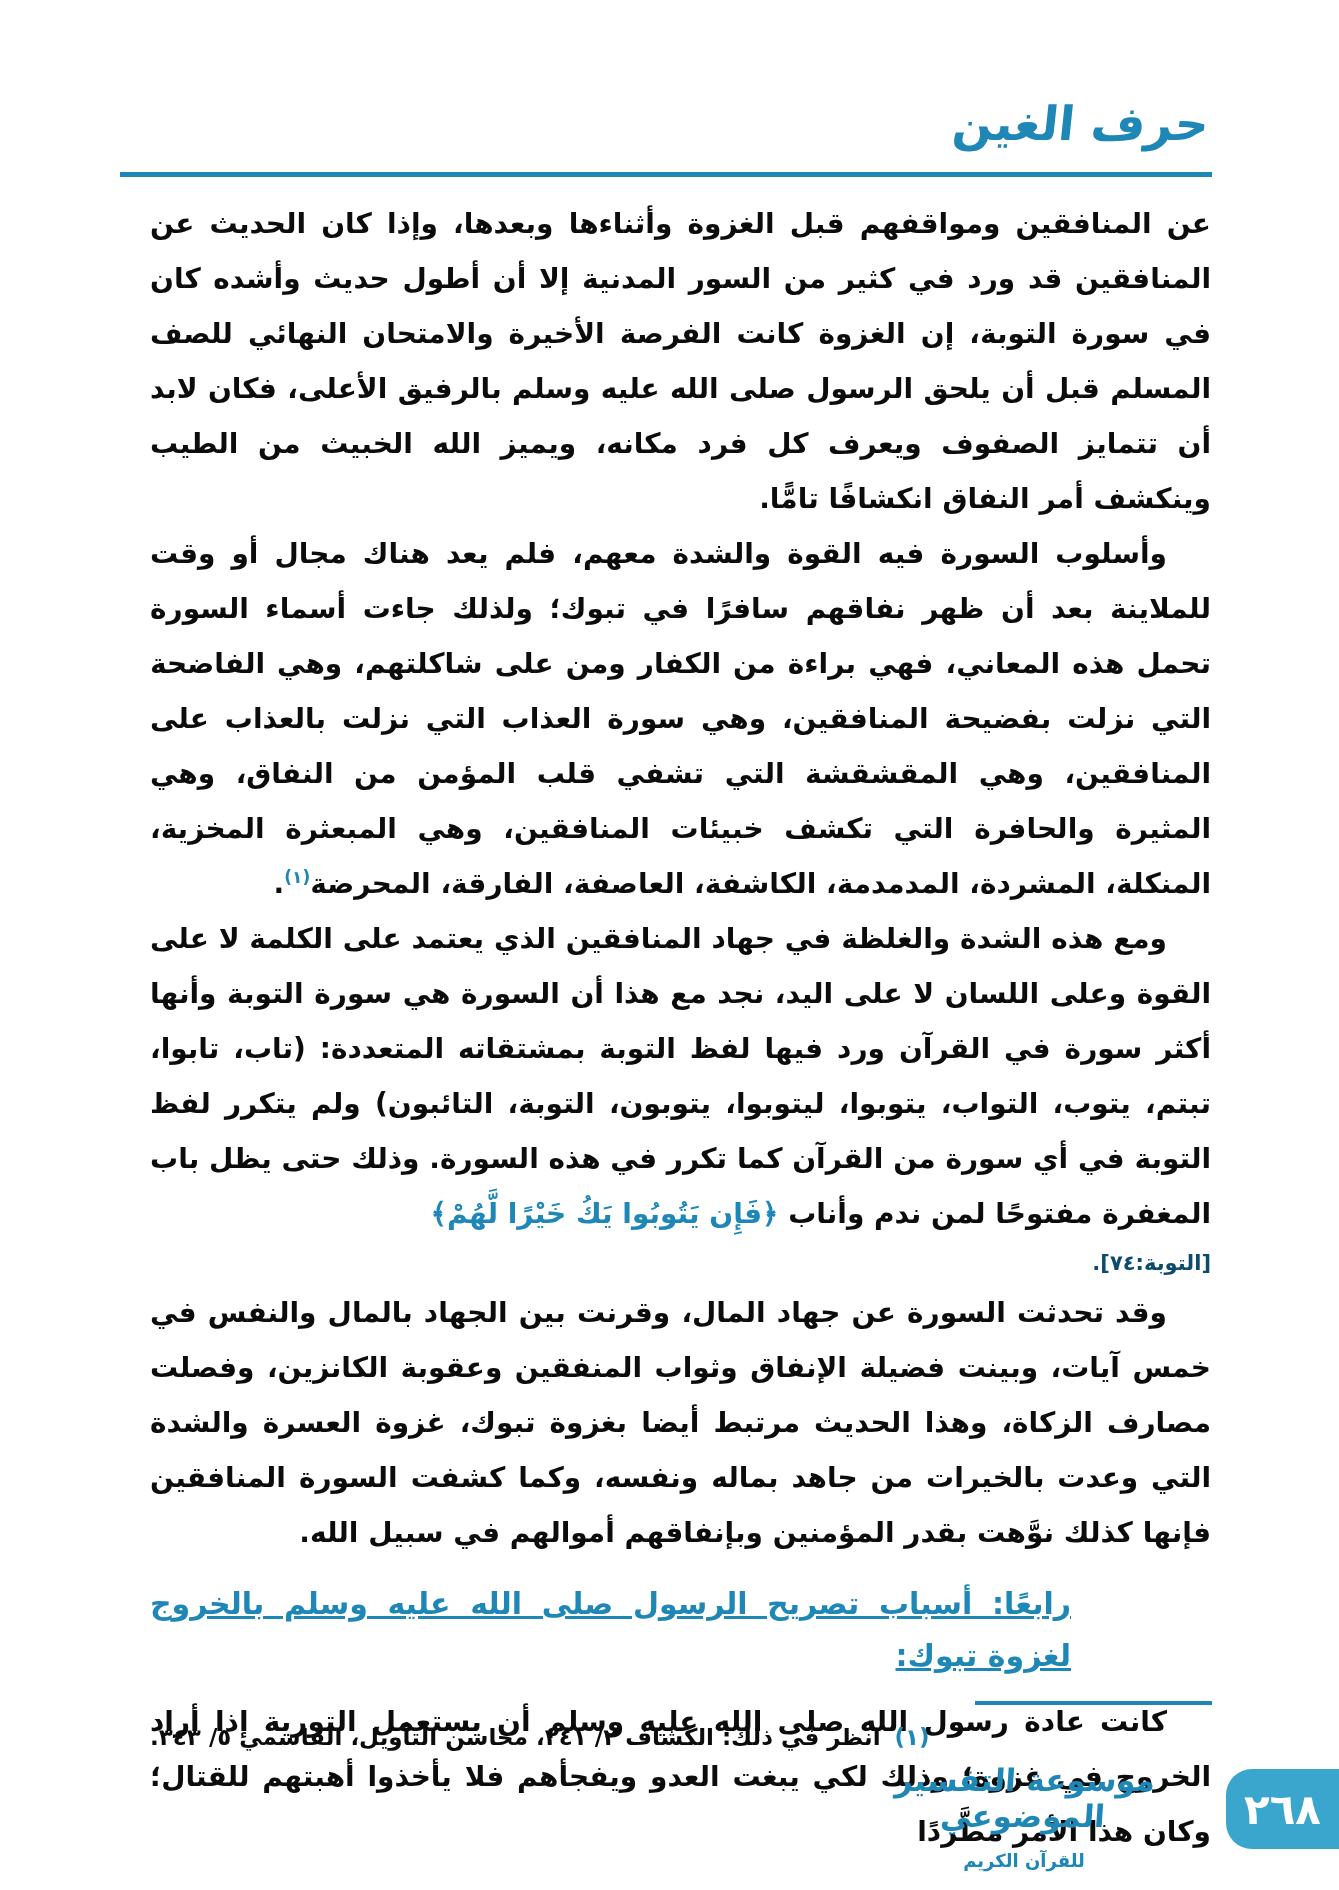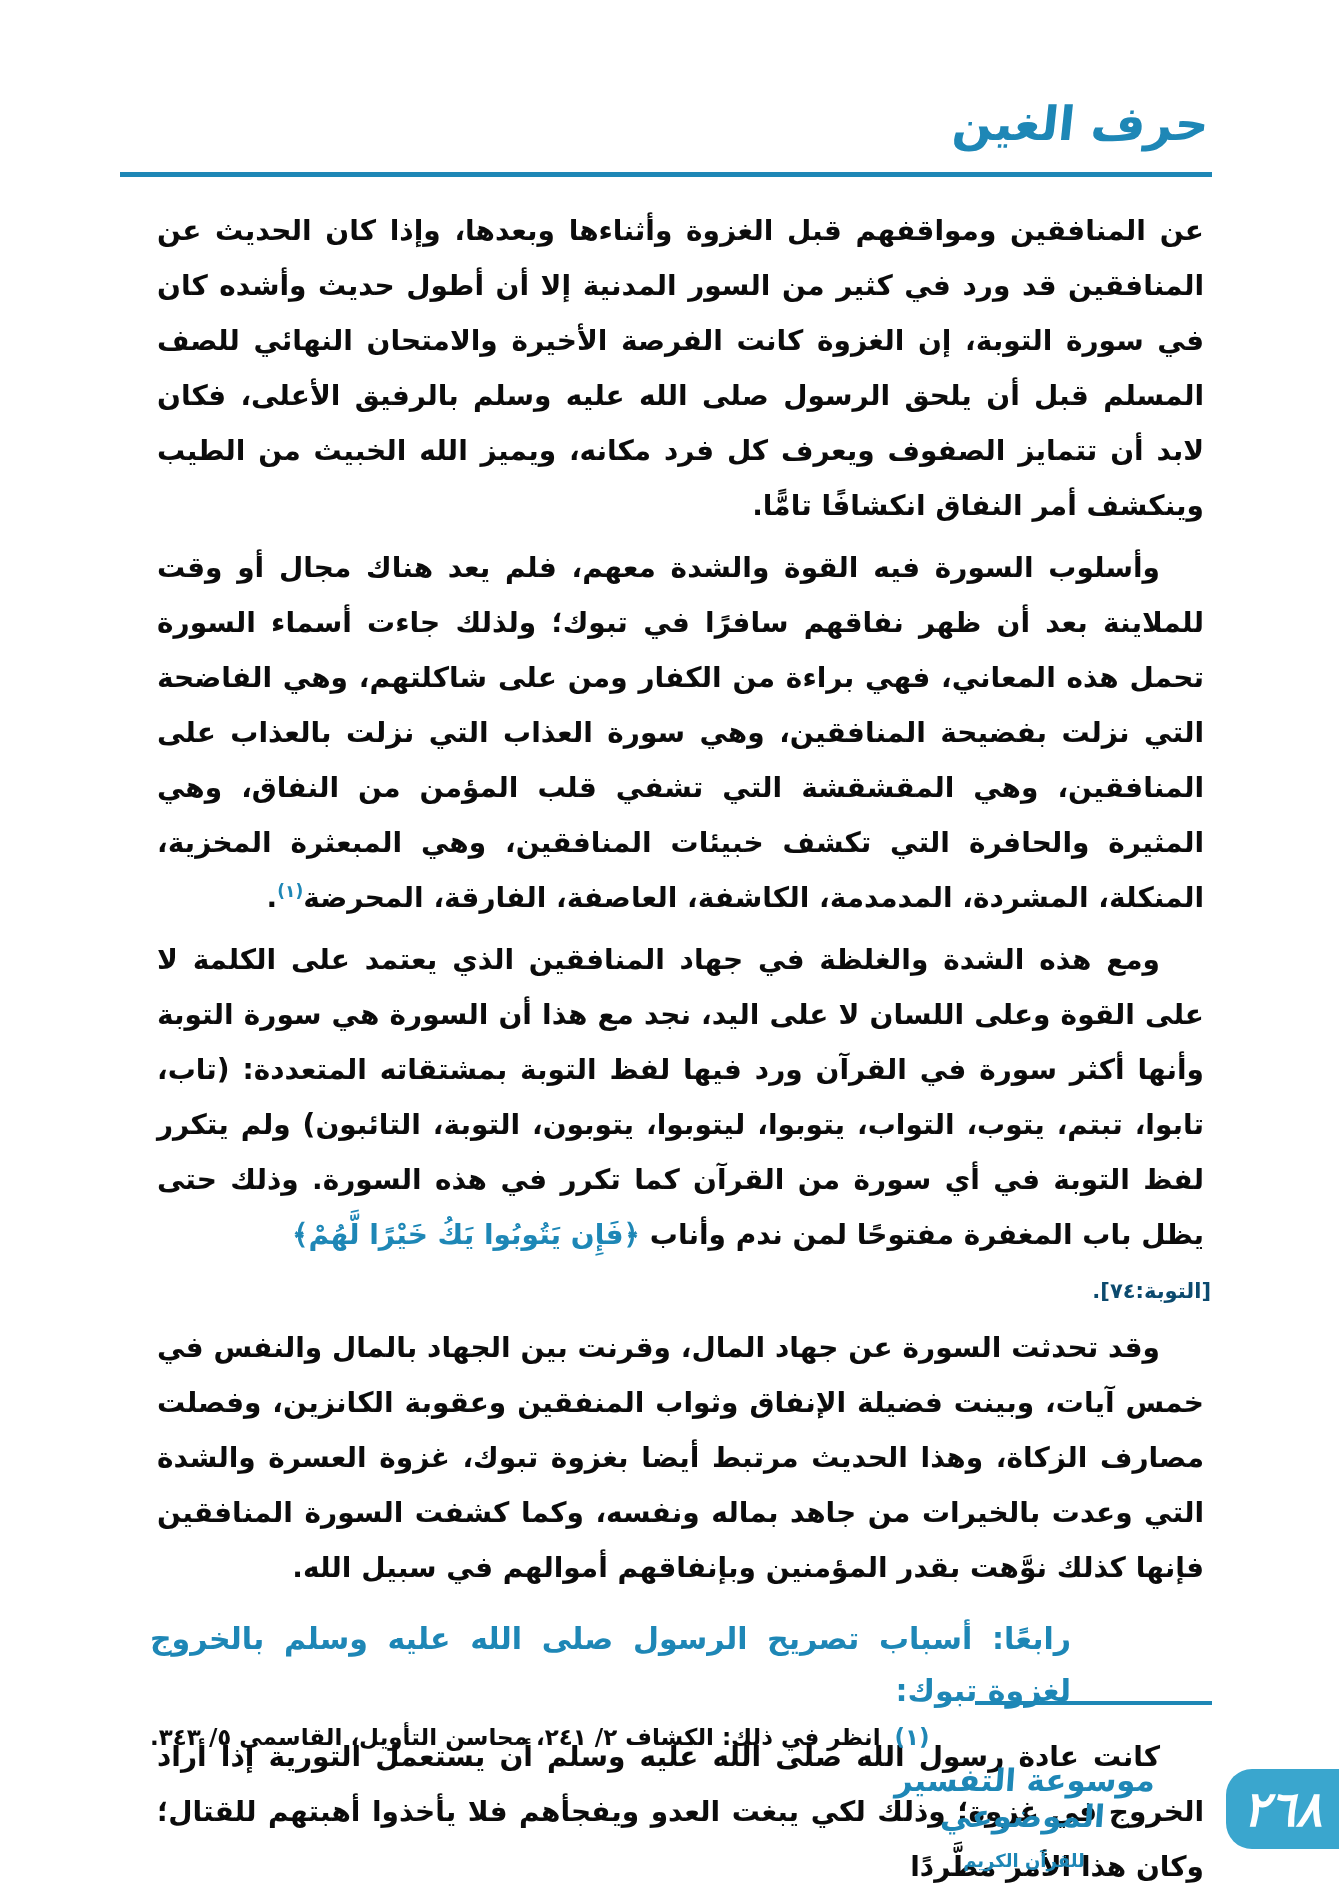--- a/index.html
+++ b/index.html
@@ -35,21 +35,21 @@
   .body-text{
     position:absolute;
     top:196px;right:128px;left:150px;
     direction:rtl;
     text-align:justify;
     font-size:28px;
     font-weight:bold;
     line-height:55px;
     color:#0c0c0c;
   }
-  .para{margin:7px;text-indent:44px;}
+  .para{margin:0;text-indent:44px;}
   .para.no-indent{text-indent:0;}
   .fn-ref{
     color:var(--accent);
     font-size:17px;
     font-weight:bold;
     vertical-align:super;
     line-height:0;
   }
   .verse{
     color:var(--accent);
@@ -63,20 +63,21 @@
     line-height:44px;
     color:#0c4a6e;
   }
   .section-heading{
     margin:18px 0 12px;
     padding-right:140px;
     color:var(--accent);
     font-size:30px;
     font-weight:bold;
     line-height:52px;
+    text-decoration:underline;
   }
   
   .footnote-rule{
     position:absolute;
     top:1701px;right:127px;
     width:237px;height:4px;
     background:var(--accent);
   }
   .footnote{
     position:absolute;
@@ -111,27 +112,26 @@
     font-weight:bold;
     margin-top:16px;
   }
   .page-tab{
     position:absolute;
     top:1769px;right:0;
     width:113px;height:80px;
     background:var(--tab);
     border-radius:26px 0 0 26px;
     color:#ffffff;
-    font-size:49px;
+    font-size:42px;
     font-weight:bold;
     display:flex;
     align-items:center;
     justify-content:center;
     direction:rtl;
-    font-style:italic;
   }
 </style>
 </head>
 <body>
 
 <div class="page">
 
   <div class="chapter-title">حرف الغين</div>
 
   <div class="header-rule"></div>

